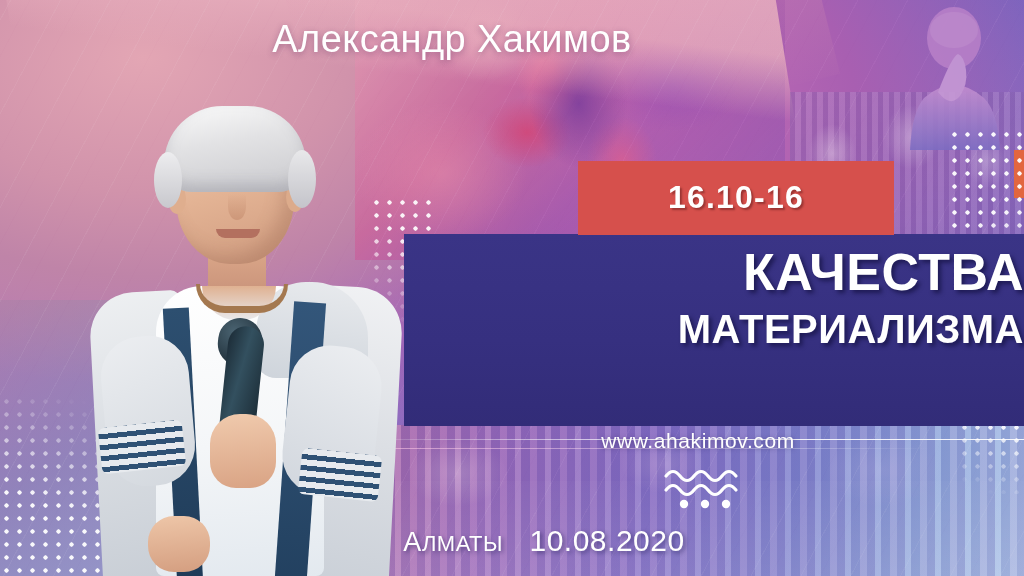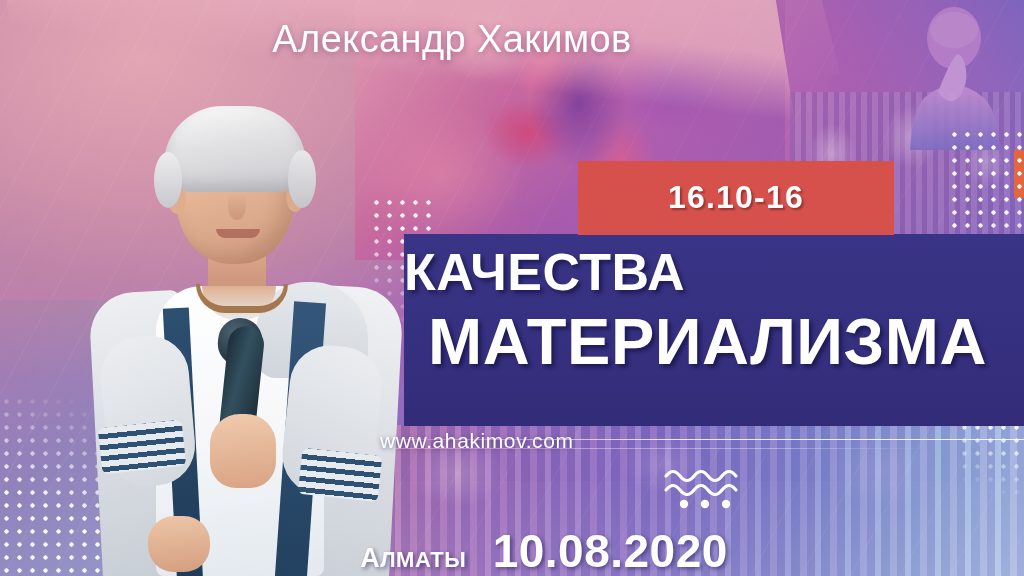--- a/index.html
+++ b/index.html
@@ -264,44 +264,44 @@
   .gita-line1{
     font-size:28px;font-weight:bold;color:#fff;letter-spacing:.5px;line-height:1.05;
     text-shadow:2px 2px 2px rgba(80,20,20,.45);
   }
   .gita-line2{
     font-size:32px;font-weight:bold;color:#fff;letter-spacing:1.2px;line-height:1.1;
     text-shadow:2px 2px 2px rgba(80,20,20,.45);
   }
   .main-title{
     position:absolute;left:404px;top:246px;width:620px;
-    text-align:left;color:#ffffff;font-weight:bold;
+    text-align:right;color:#ffffff;font-weight:bold;
     line-height:1.02;letter-spacing:.5px;
     text-shadow:3px 3px 4px rgba(10,8,45,.55);
   }
   .mt1{font-size:52px;display:block;}
-  .mt2{font-size:65px;display:block;margin-top:10px;margin-left:24px;}
+  .mt2{font-size:40px;display:block;margin-top:10px;margin-left:24px;}
 
   .site-url{
-    position:absolute;left:0;right:8px;top:429px;
+    position:absolute;left:0;right:8px;top:429px;text-align:center;
     font-size:21px;color:#ffffff;letter-spacing:.6px;
     text-shadow:0 1px 4px rgba(40,30,90,.55);
     padding-left:380px;box-sizing:border-box;
   }
   .ornament{position:absolute;left:662px;top:466px;width:86px;height:44px;}
   .ornament svg{display:block;}
 
   .footer-line{
     position:absolute;left:0;right:0;top:524px;text-align:center;
     color:#ffffff;padding-left:64px;box-sizing:border-box;
     text-shadow:2px 2px 4px rgba(30,25,80,.55);
   }
-  .city{font-size:27px;font-weight:bold;letter-spacing:.5px;}
+  .city{font-size:27px;font-weight:normal;letter-spacing:.5px;}
   .city .small{font-size:22px;}
-  .date{font-size:46px;font-weight:bold;letter-spacing:.5px;margin-left:22px;}
+  .date{font-size:30px;font-weight:normal;letter-spacing:.5px;margin-left:22px;}
 </style>
 </head>
 <body>
 
 <div class="stage">
 
   <div class="bg bg-base"></div>
   <div class="art-krishna"></div>
   <div class="wedge"></div>
   <div class="wedge2"></div>

